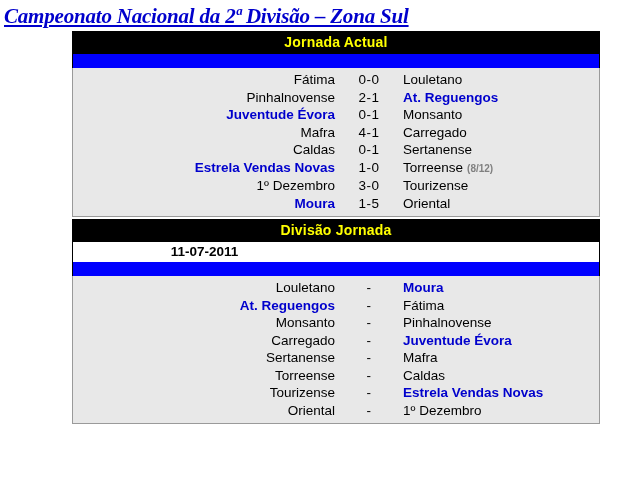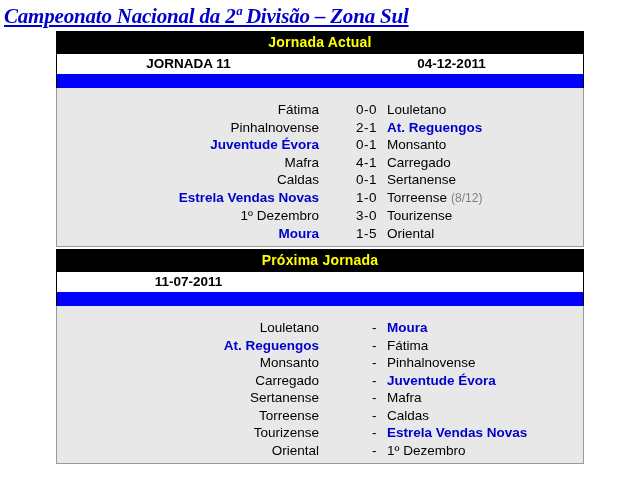--- a/index.html
+++ b/index.html
@@ -24,21 +24,21 @@
     font-style: italic;
     font-size: 21px;
     color: #0000cc;
     text-decoration: underline;
     padding: 4px 0 2px 4px;
     white-space: nowrap;
     letter-spacing: -0.2px;
   }
   .section {
     width: 528px;
-    margin-left: 56px;
+    margin-left: 72px;
   }
   .band {
     background: #000000;
     color: #ffff00;
     font-weight: bold;
     font-size: 14px;
     text-align: center;
     padding: 3px 0 4px 0;
     letter-spacing: 0.2px;
   }
@@ -65,72 +65,68 @@
   .bluebar {
     height: 14px;
     background: #0000ff;
     border-left: 1px solid #000;
     border-right: 1px solid #000;
   }
   .fixtures {
     background: #e8e8e8;
     border: 1px solid #9a9a9a;
     border-top: none;
-    padding: 13px 0 4px 0;
+    padding: 3px 0 4px 0;
   }
   .row {
     display: flex;
     align-items: baseline;
     font-size: 13.5px;
     line-height: 17.5px;
     color: #000000;
   }
   .home {
     width: 262px;
     text-align: right;
     padding-right: 10px;
     white-space: nowrap;
   }
   .score {
     width: 48px;
-    text-align: right;
+    text-align: center;
     white-space: nowrap;
     letter-spacing: 0.5px;
   }
   .away {
     flex: 1;
     text-align: left;
     padding-left: 10px;
     white-space: nowrap;
   }
   .hl {
     color: #0000cc;
     font-weight: bold;
   }
   .note {
     color: #808080;
-    font-size: 12px;
-    font-weight: normal;
+    font-size: 10px;
+    font-weight: bold;
     margin-left: 4px;
   }
   .spacer-2 { height: 2px; }
 </style>
 </head>
 <body>
 
 <div class="page">
 
   <div class="title">Campeonato Nacional da 2ª Divisão – Zona Sul</div>
 
   <div class="section">
     <div class="band">Jornada Actual</div>
-    <div class="roundbar">
-      <span class="rb-left">JORNADA 11</span>
-      <span class="rb-right">04-12-2011</span>
-    </div>
     <div class="bluebar"></div>
     <div class="fixtures" id="current-fixtures">
         <div class="row">
           <div class="home">Fátima</div>
           <div class="score">0-0</div>
           <div class="away"><span>Louletano</span></div>
         </div>
         <div class="row">
           <div class="home">Pinhalnovense</div>
           <div class="score">2-1</div>
@@ -165,21 +161,21 @@
           <div class="home hl">Moura</div>
           <div class="score">1-5</div>
           <div class="away"><span>Oriental</span></div>
         </div>
       </div>
   </div>
 
   <div class="spacer-2"></div>
 
   <div class="section">
-    <div class="band">Próxima Jornada</div>
+    <div class="band">Divisão Jornada</div>
     <div class="roundbar">
       <span class="rb-right">11-07-2011</span>
     </div>
     <div class="bluebar"></div>
     <div class="fixtures" id="next-fixtures">
         <div class="row">
           <div class="home">Louletano</div>
           <div class="score">-</div>
           <div class="away hl"><span>Moura</span></div>
         </div>

